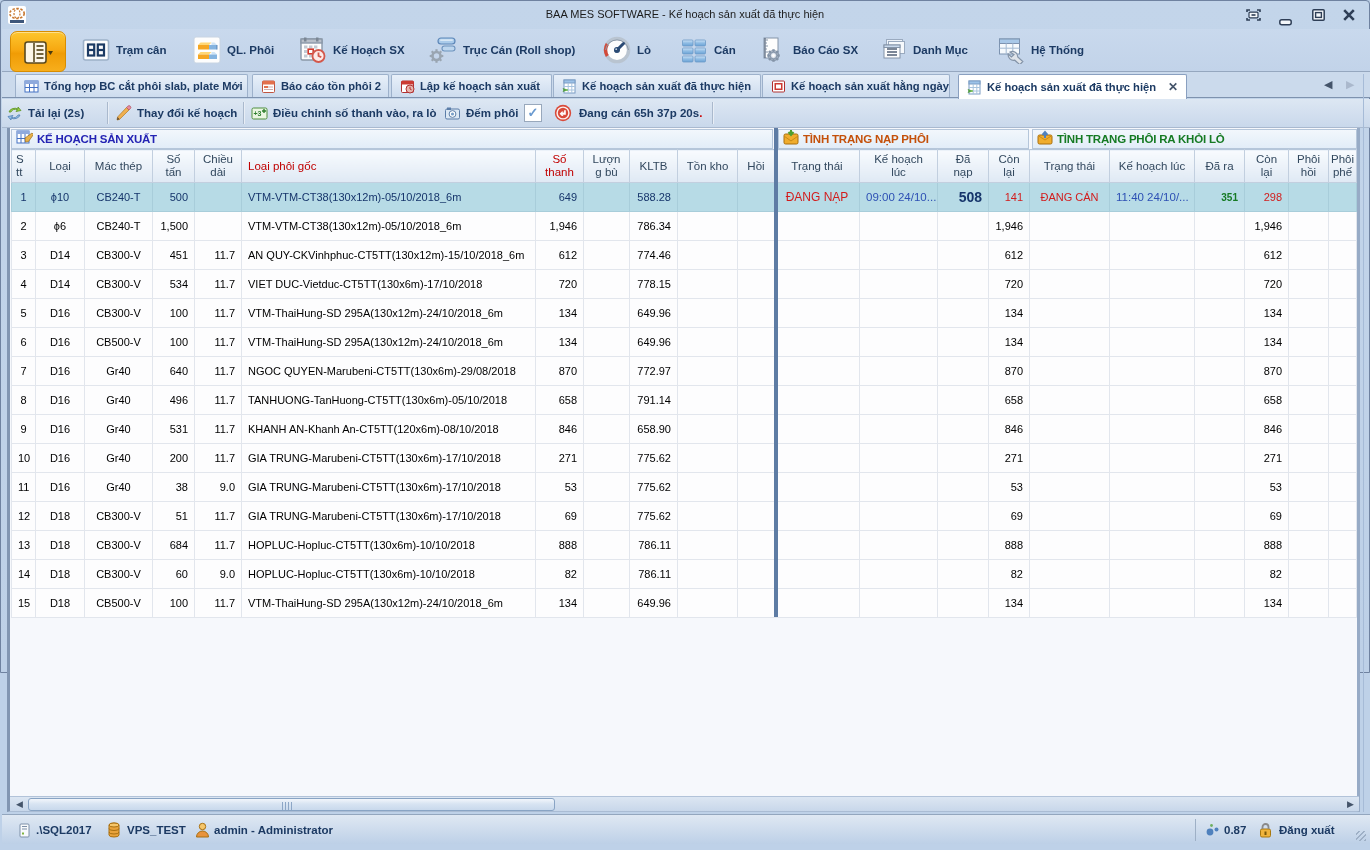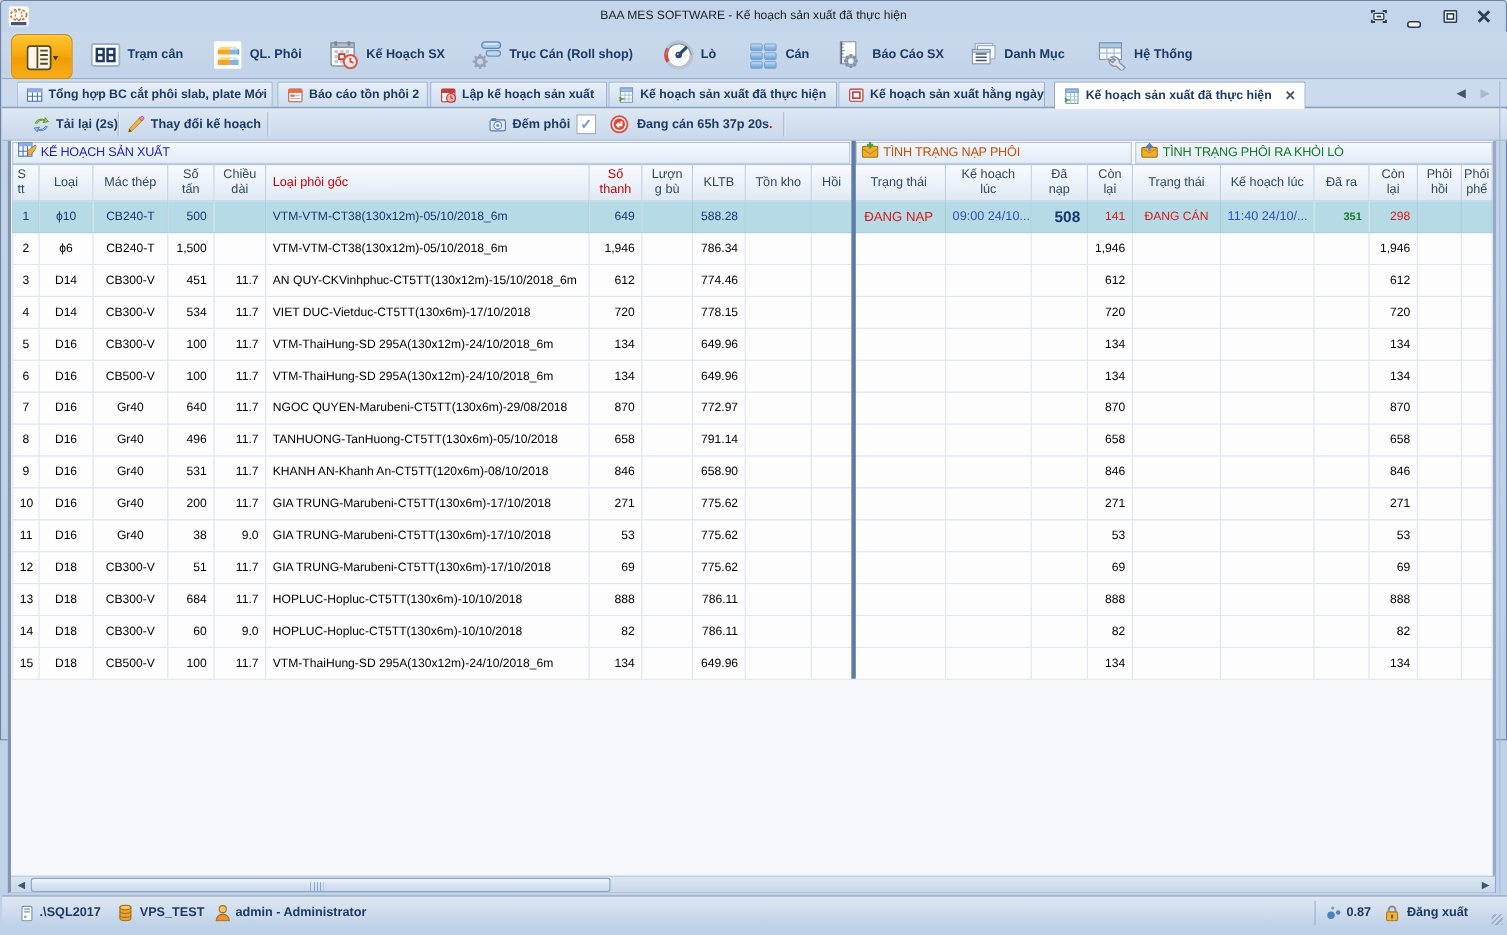--- a/index.html
+++ b/index.html
@@ -31,21 +31,21 @@
 #subbar{position:absolute;left:1px;top:98px;width:1368px;height:29px;
  background:linear-gradient(#dde7f3,#c9d8eb);border-bottom:1px solid #a9b9cf}
 .sitem{position:absolute;top:0;height:28px;display:flex;align-items:center}
 .sitem .lbl{font-size:11.5px;font-weight:bold;color:#1c3a63;margin-left:5px;white-space:nowrap}
 .vsep{position:absolute;top:3px;height:22px;width:1px;background:#aab9cd;box-shadow:1px 0 0 #e8eef6}
 
 #gridpanel{position:absolute;left:6px;top:127px;width:1353px;height:684px;background:#f6f8fc;
  border-left:3px solid #8296b2;border-right:3px solid #97abc6;border-bottom:1px solid #aabcd4}
 .gbox{position:absolute;top:1px;height:20px;background:linear-gradient(#f2f7fc,#e2edf8);
  border:1px solid #b5c6da;display:flex;align-items:center}
-.gbox .txt{font-size:11.5px;font-weight:normal;margin-left:4px;letter-spacing:-0.2px;white-space:nowrap}
+.gbox .txt{font-size:11.5px;font-weight:bold;margin-left:4px;letter-spacing:-0.2px;white-space:nowrap}
 table#grid{position:absolute;left:1px;top:21px;border-collapse:collapse;table-layout:fixed;font-size:11px}
 #grid td,#grid th{overflow:hidden;white-space:nowrap;padding:0 6px;height:29px}
 #grid thead th{height:33px;font-weight:normal;color:#32485e;font-size:11.5px;line-height:13px;
  background:linear-gradient(#f8fbfe,#dfe9f4);border:1px solid #c2cfdf;border-top:1px solid #b5c6da;text-align:center;padding:0 2px}
 #grid td{border:1px solid #e2e6ed;border-top:none;background:#fdfdfe;color:#000}
 #grid tr.sel td{background:#b7dbe6;color:#16356b;border-color:#a8cdda}
 .thick{border-left:1px solid #5e7ca4 !important}
 .num{text-align:right}
 .ctr{text-align:center}
 .red{color:#d21c1c !important;font-weight:normal}
@@ -333,37 +333,47 @@
           <path d="M1 9.5 l4.5 1.5 -4.5 1.5 1-1.5z" fill="#5fae3f" stroke="#3f8f2f" stroke-width="0.6"></path>
           <circle cx="4.8" cy="11" r="1.1" fill="#7fc45f"></circle>
         </svg>
         <span class="txt">Kế hoạch sản xuất đã thực hiện</span>
         <span style="position:absolute;right:8px;top:5px;color:#44546a;font-weight:bold;font-size:12px">✕</span>
       </div>
       <div class="abs" style="left:1322px;top:6px;color:#44546a;font-size:11px">◀</div>
       <div class="abs" style="left:1344px;top:6px;color:#aab8cc;font-size:11px">▶</div>
     </div>
 <div id="subbar">
-      <div class="sitem" style="left:27px">
+      <div class="sitem" style="left:4px">
         <svg width="17" height="17" viewBox="0 0 17 17">
           <path d="M3 7 a6 5 0 0 1 9-3 l0-2 3 3.5 -5 1 1.5-1.8 a4.5 3.6 0 0 0 -6.5 2.3z" fill="#9ed64a" stroke="#5a9020" stroke-width="0.8"></path>
           <path d="M14 10 a6 5 0 0 1 -9 3 l0 2 -3-3.5 5-1 -1.5 1.8 a4.5 3.6 0 0 0 6.5-2.3z" fill="#9cc4e8" stroke="#4d7db4" stroke-width="0.8"></path>
         </svg>
         <span class="lbl">Tải lại (2s)</span>
       </div>
       <div class="vsep" style="left:105px"></div>
       <div class="sitem" style="left:113px">
         <svg width="17" height="17" viewBox="0 0 17 17">
           <path d="M2 15 l2.5-.6 L14 5 11.5 2.5 2.6 12z" fill="#f0b050" stroke="#b07820" stroke-width="0.7"></path>
           <path d="M11.5 2.5 L14 5 l1.3-1.3 a1.7 1.7 0 0 0 -2.5-2.5z" fill="#e88ca0" stroke="#b05060" stroke-width="0.7"></path>
           <path d="M2 15 l.6-2.9 2 2.2z" fill="#5a4a3a"></path>
         </svg>
         <span class="lbl">Thay đổi kế hoạch</span>
       </div>
       <div class="vsep" style="left:241px"></div>
+      <div class="sitem" style="left:249px">
+        <svg width="17" height="17" viewBox="0 0 17 17">
+          <rect x="1" y="3" width="15" height="11" rx="1.5" fill="#eaf6e2" stroke="#4f8f3f"></rect>
+          <g fill="#2f7f2f" font-size="7" font-family="Liberation Sans" font-weight="bold">
+            <text x="2.5" y="11">+3</text>
+          </g>
+          <path d="M11 6 h4 m-2 -2 v4" stroke="#2f7f2f" stroke-width="1.4"></path>
+        </svg>
+        <span class="lbl">Điều chỉnh số thanh vào, ra lò</span>
+      </div>
       <div class="sitem" style="left:442px">
         <svg width="17" height="17" viewBox="0 0 17 17">
           <rect x="1.5" y="4" width="14" height="10" rx="1.5" fill="#dce8f4" stroke="#5b7da8"></rect>
           <circle cx="8.5" cy="9" r="3.4" fill="#fff" stroke="#5b7da8"></circle>
           <circle cx="8.5" cy="9" r="1.6" fill="#7aa0c8"></circle>
           <rect x="3" y="2.5" width="4" height="2.5" fill="#5b7da8"></rect>
         </svg>
         <span class="lbl">Đếm phôi</span>
       </div>
       <div class="sitem" style="left:522px">

